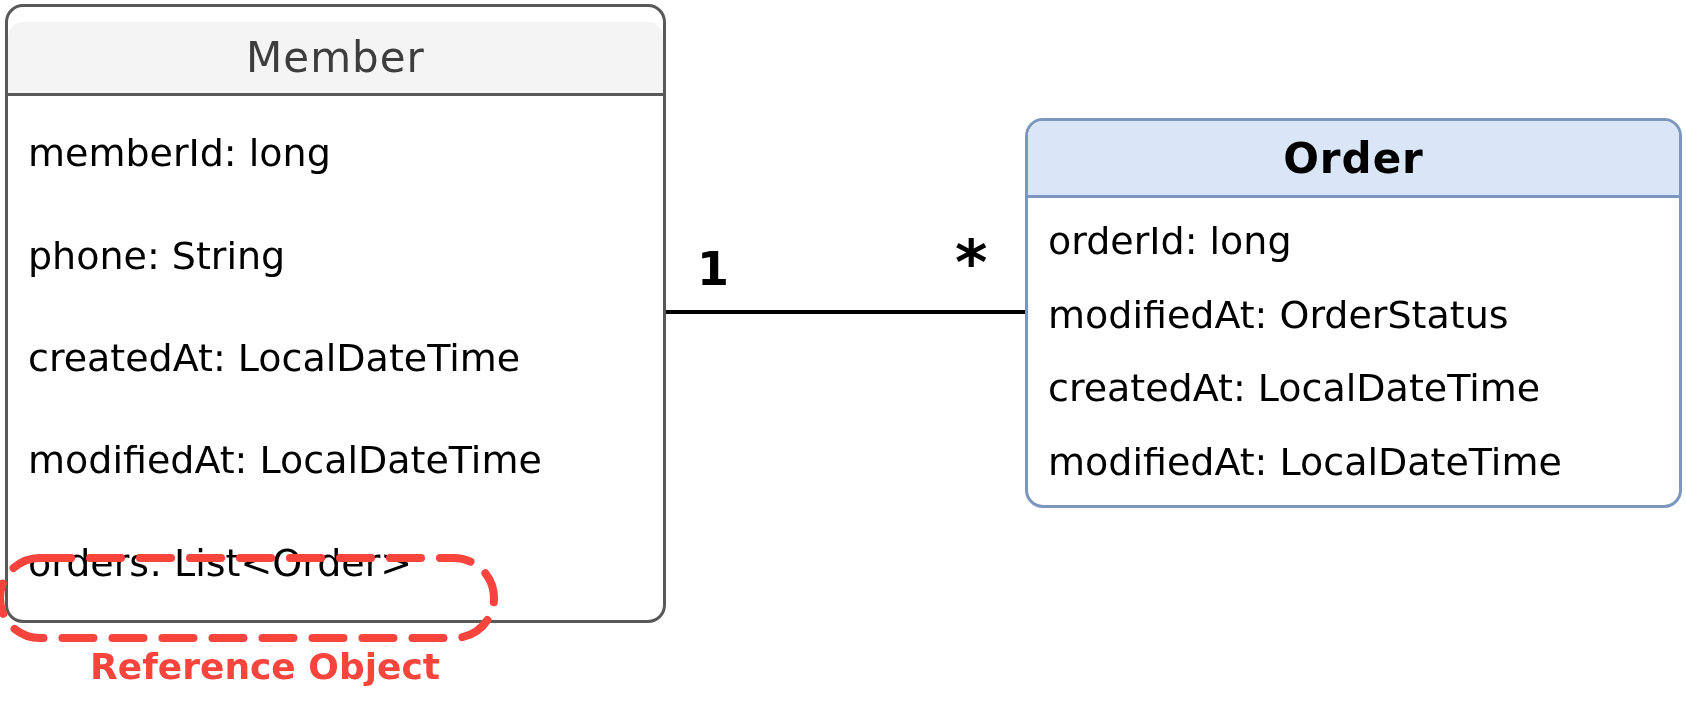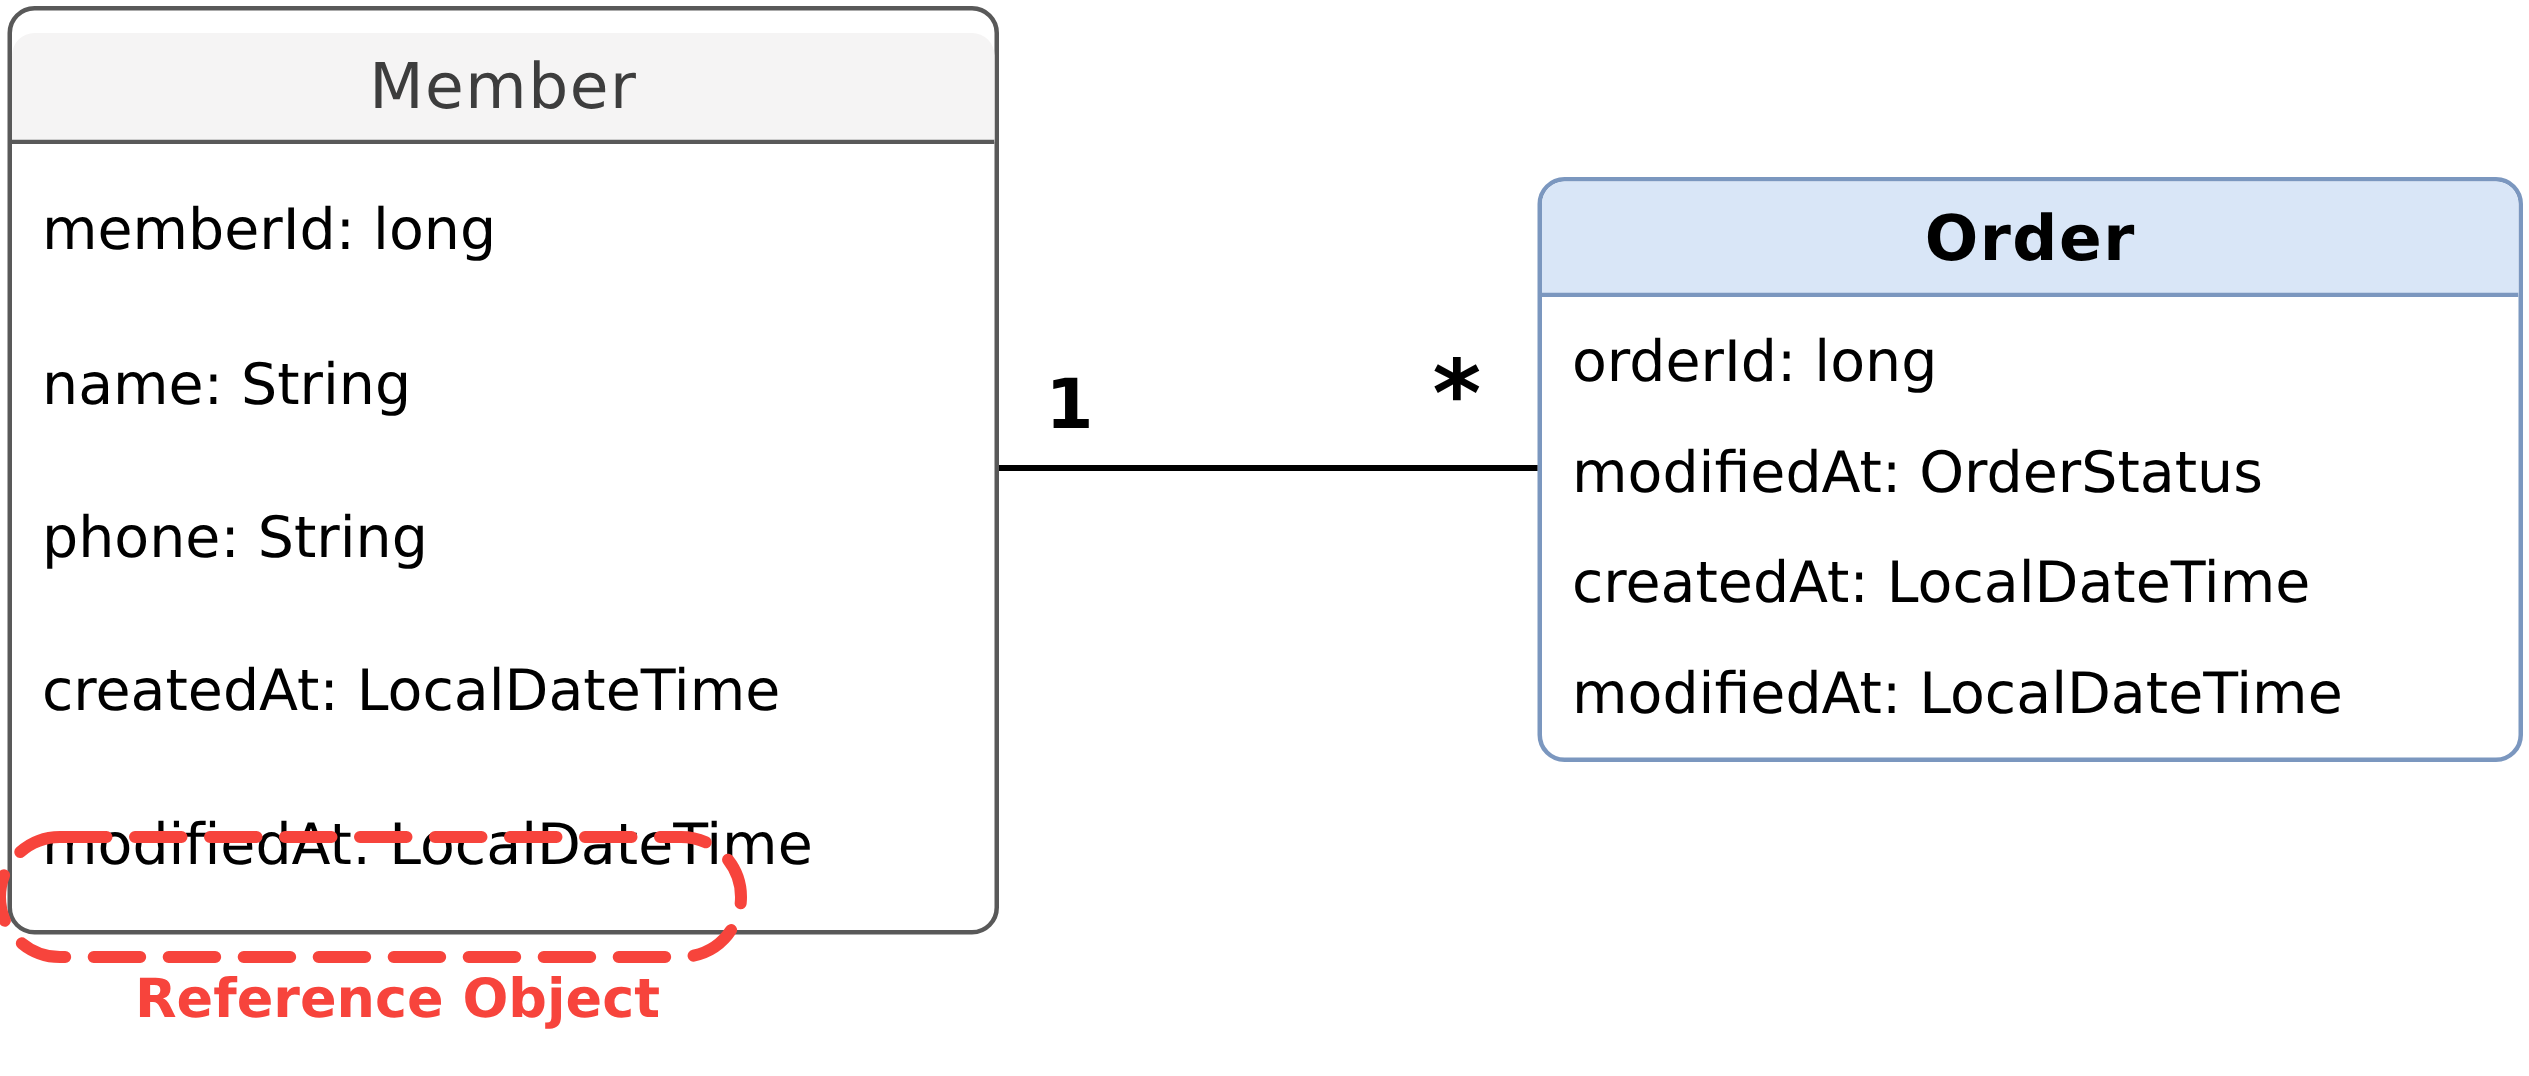--- a/index.html
+++ b/index.html
@@ -131,24 +131,24 @@
 <body>
 
 <div class="canvas">
 
   <div class="entity" id="member-box">
     <div class="entity-header">
       <span class="entity-title">Member</span>
     </div>
     <div class="entity-body">
       <div class="attr-row">memberId: long</div>
-      <div class="attr-row">name: String</div>
       <div class="attr-row">phone: String</div>
       <div class="attr-row">createdAt: LocalDateTime</div>
       <div class="attr-row">modifiedAt: LocalDateTime</div>
+      <div class="attr-row">orders: List&lt;Order&gt;</div>
     </div>
   </div>
 
   <div class="entity" id="order-box">
     <div class="entity-header">
       <span class="entity-title">Order</span>
     </div>
     <div class="entity-body">
       <div class="attr-row">orderId: long</div>
       <div class="attr-row">modifiedAt: OrderStatus</div>

